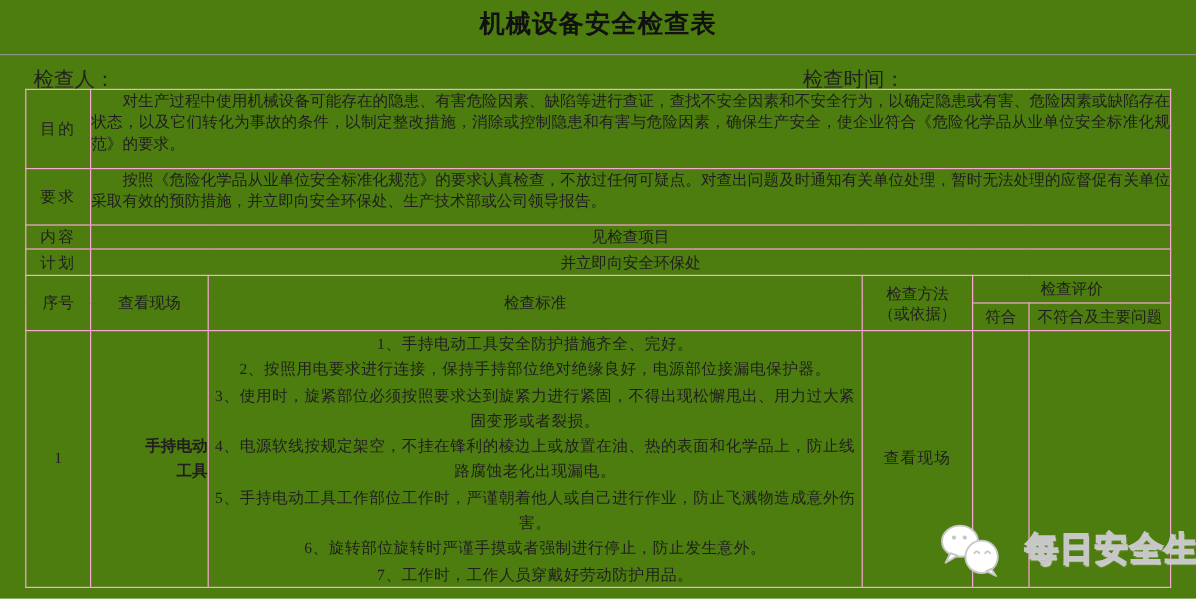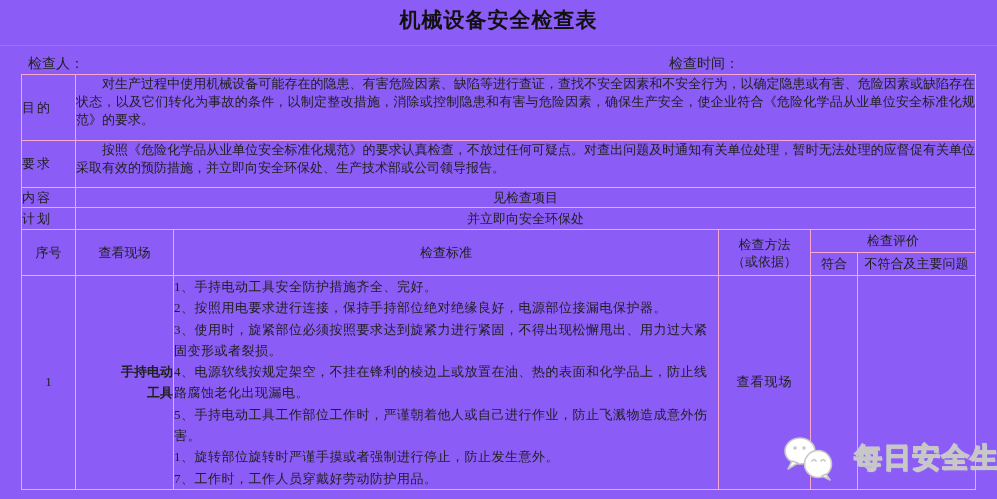--- a/index.html
+++ b/index.html
@@ -1,74 +1,74 @@
 <!DOCTYPE html>
 <html><head>
 <meta charset="utf-8">
 <style>
   html,body{margin:0;padding:0;background:#ffffff;}
   .page{
     position:relative;
     width:997px;height:499px;
-    background:#8b5cf6;
+    background:#4d7c0f;
     font-family:"Liberation Serif","DejaVu Serif",serif;
     color:#1f1f1f;
     overflow:hidden;
   }
   .doc-title{
     position:absolute;top:6px;left:0;width:100%;
     text-align:center;
     font-size:21px;font-weight:700;letter-spacing:1px;
     color:#111;
   }
   .top-rule{
     position:absolute;top:45px;left:0;width:997px;height:0;
     border-top:1px solid #8f8f8f;
   }
-  .info-row{position:absolute;top:55px;left:0;width:806px;height:18px;font-size:14px;}
+  .info-row{position:absolute;top:55px;left:0;width:806px;height:18px;font-size:17px;}
   .info-row .lab{position:absolute;top:0;white-space:nowrap;color:#222;}
   .lab-inspector{left:28px;}
   .lab-unit{left:247px;}
   .lab-time{left:669px;}
 
   table.sheet{
     position:absolute;top:74px;left:21px;
     width:954px;
     border-collapse:collapse;
     table-layout:fixed;
     font-size:13px;
   }
   table.sheet td{
     border:1px solid #f9a8d4;
     padding:0;
     color:#1f1f1f;
     overflow:hidden;
   }
-  td.lblcell{text-align:left;vertical-align:middle;letter-spacing:2px;font-family:Liberation Mono, monospace;}
+  td.lblcell{text-align:center;vertical-align:middle;letter-spacing:2px;font-family:Liberation Mono, monospace;}
   td.para{
     text-align:justify;
     vertical-align:top;
     padding:4px 6px 2px 6px;
     line-height:18px;
     text-indent:2em;
   }
   tr.r-purpose{height:66px;}
   tr.r-req{height:47px;}
   tr.r-content{height:20px;}
   tr.r-plan{height:22px;}
   tr.r-content td.val, tr.r-plan td.val{text-align:center;vertical-align:middle;}
   tr.r-head1{height:23px;}
   tr.r-head2{height:23px;}
   tr.r-head1 td, tr.r-head2 td{text-align:center;vertical-align:middle;}
   .method-head div{line-height:17px;}
   tr.r-data{height:213px;}
   td.seq-cell{text-align:center;vertical-align:middle;}
   td.item-cell{text-align:right;vertical-align:middle;font-weight:bold;}
   .item-inner{display:inline-block;width:58px;line-height:21px;}
-  td.standards-cell{vertical-align:top;padding:1px 6px;}
+  td.standards-cell{vertical-align:top;padding:1px 6px;text-align:center;}
   td.standards-cell div{line-height:21.3px;letter-spacing:0.5px;}
   td.method-cell{text-align:center;vertical-align:middle;letter-spacing:1px;}
 
   .watermark{
     position:absolute;left:780px;top:426px;width:249px;height:64px;
     display:flex;align-items:center;
     z-index:5;
     gap:12px;
   }
   .wm-icon{flex:0 0 auto;margin-right:4px;}
@@ -145,21 +145,21 @@
       <td class="seq-cell">1</td>
       <td class="item-cell">
         <span class="item-inner">手持电动工具</span>
       </td>
       <td class="standards-cell">
             <div>1、手持电动工具安全防护措施齐全、完好。</div>
             <div>2、按照用电要求进行连接，保持手持部位绝对绝缘良好，电源部位接漏电保护器。</div>
             <div>3、使用时，旋紧部位必须按照要求达到旋紧力进行紧固，不得出现松懈甩出、用力过大紧固变形或者裂损。</div>
             <div>4、电源软线按规定架空，不挂在锋利的棱边上或放置在油、热的表面和化学品上，防止线路腐蚀老化出现漏电。</div>
             <div>5、手持电动工具工作部位工作时，严谨朝着他人或自己进行作业，防止飞溅物造成意外伤害。</div>
-            <div>1、旋转部位旋转时严谨手摸或者强制进行停止，防止发生意外。</div>
+            <div>6、旋转部位旋转时严谨手摸或者强制进行停止，防止发生意外。</div>
             <div>7、工作时，工作人员穿戴好劳动防护用品。</div>
           </td>
       <td class="method-cell">查看现场</td>
       <td></td>
       <td></td>
     </tr>
   </tbody>
     </table>
 
   <div class="watermark">

